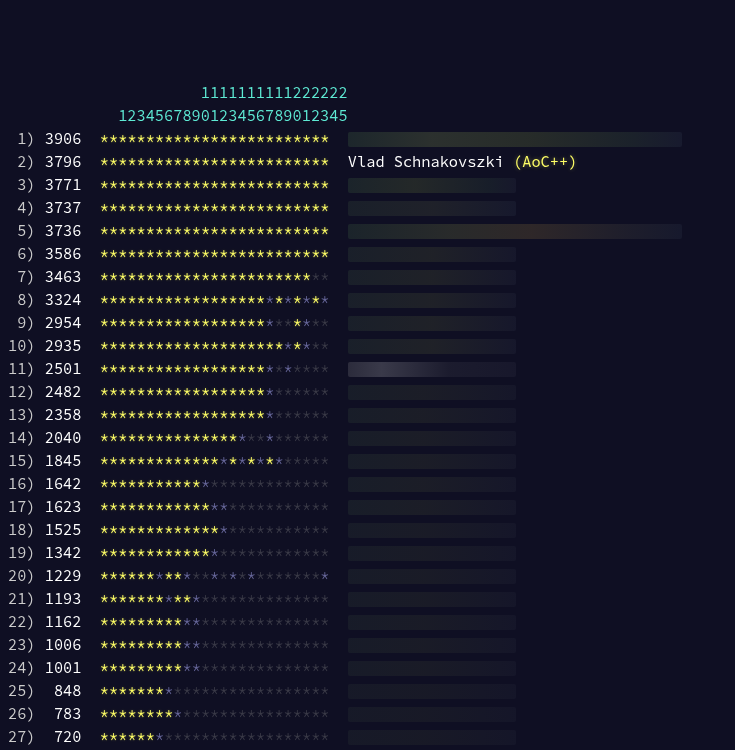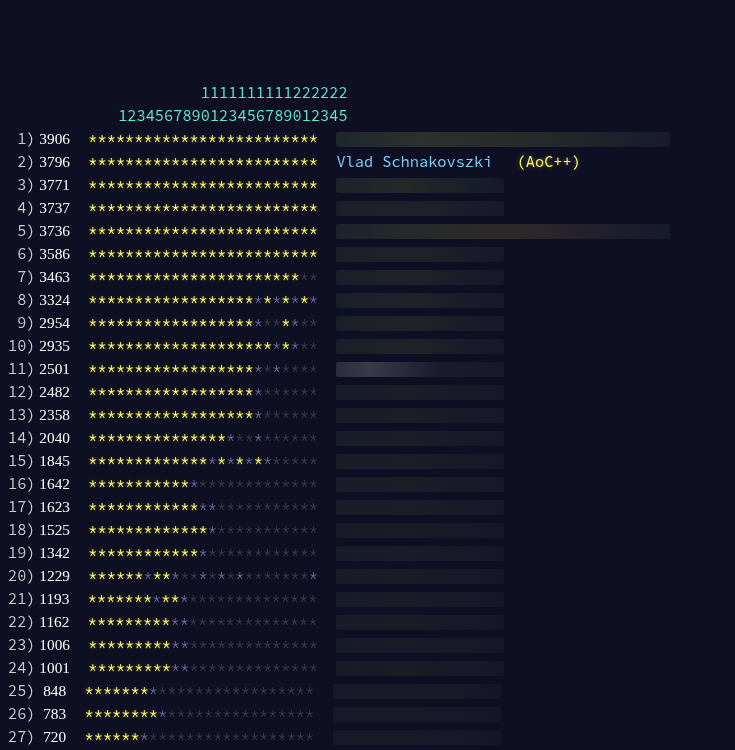--- a/index.html
+++ b/index.html
@@ -17,47 +17,45 @@
     box-sizing: border-box;
   }
   .header-row {
     color: #5eead4;
   }
   .rank {
     color: #cccccc;
   }
   .score {
     color: #ffffff;
-    font-family: Liberation Serif, serif;
   }
   .star-gold {
     color: #ffff66;
     text-shadow: 0 0 3px rgba(255,255,102,0.3);
   }
   .star-blue {
     color: #666699;
   }
   .star-dim {
     color: #3a3a47;
   }
   .name-anon {
     display: inline-block;
     height: 15px;
     vertical-align: middle;
     margin-top: -2px;
     border-radius: 2px;
     opacity: 0.55;
   }
   .name-user {
-    color: #7dd3fc;
+    color: #ffffff;
   }
   .supporter {
     color: #ffff66;
     text-shadow: 0 0 4px rgba(255,255,102,0.4);
-    margin-left: 15px;
   }
 </style>
 </head>
 <body>
 
 
 <div id="board"><div class="header-row">                     1111111111222222</div><div class="header-row">            1234567890123456789012345</div><div><span class="rank"> 1)</span><span class="score"> 3906</span>  <span class="star-gold">*</span><span class="star-gold">*</span><span class="star-gold">*</span><span class="star-gold">*</span><span class="star-gold">*</span><span class="star-gold">*</span><span class="star-gold">*</span><span class="star-gold">*</span><span class="star-gold">*</span><span class="star-gold">*</span><span class="star-gold">*</span><span class="star-gold">*</span><span class="star-gold">*</span><span class="star-gold">*</span><span class="star-gold">*</span><span class="star-gold">*</span><span class="star-gold">*</span><span class="star-gold">*</span><span class="star-gold">*</span><span class="star-gold">*</span><span class="star-gold">*</span><span class="star-gold">*</span><span class="star-gold">*</span><span class="star-gold">*</span><span class="star-gold">*</span>  <span class="name-anon" style="width:334px;background:linear-gradient(90deg,rgba(70,110,70,0.45) 0%,rgba(130,150,80,0.45) 25%,rgba(110,130,60,0.45) 55%,rgba(70,100,70,0.4) 85%,rgba(50,60,80,0.45) 100%);"></span></div><div><span class="rank"> 2)</span><span class="score"> 3796</span>  <span class="star-gold">*</span><span class="star-gold">*</span><span class="star-gold">*</span><span class="star-gold">*</span><span class="star-gold">*</span><span class="star-gold">*</span><span class="star-gold">*</span><span class="star-gold">*</span><span class="star-gold">*</span><span class="star-gold">*</span><span class="star-gold">*</span><span class="star-gold">*</span><span class="star-gold">*</span><span class="star-gold">*</span><span class="star-gold">*</span><span class="star-gold">*</span><span class="star-gold">*</span><span class="star-gold">*</span><span class="star-gold">*</span><span class="star-gold">*</span><span class="star-gold">*</span><span class="star-gold">*</span><span class="star-gold">*</span><span class="star-gold">*</span><span class="star-gold">*</span>  <span class="name-user">Vlad Schnakovszki</span> <span class="supporter">(AoC++)</span></div><div><span class="rank"> 3)</span><span class="score"> 3771</span>  <span class="star-gold">*</span><span class="star-gold">*</span><span class="star-gold">*</span><span class="star-gold">*</span><span class="star-gold">*</span><span class="star-gold">*</span><span class="star-gold">*</span><span class="star-gold">*</span><span class="star-gold">*</span><span class="star-gold">*</span><span class="star-gold">*</span><span class="star-gold">*</span><span class="star-gold">*</span><span class="star-gold">*</span><span class="star-gold">*</span><span class="star-gold">*</span><span class="star-gold">*</span><span class="star-gold">*</span><span class="star-gold">*</span><span class="star-gold">*</span><span class="star-gold">*</span><span class="star-gold">*</span><span class="star-gold">*</span><span class="star-gold">*</span><span class="star-gold">*</span>  <span class="name-anon" style="width:168px;background:linear-gradient(90deg,rgba(70,110,70,0.4) 0%,rgba(110,130,60,0.4) 40%,rgba(60,90,70,0.35) 85%,rgba(50,55,75,0.4) 100%);"></span></div><div><span class="rank"> 4)</span><span class="score"> 3737</span>  <span class="star-gold">*</span><span class="star-gold">*</span><span class="star-gold">*</span><span class="star-gold">*</span><span class="star-gold">*</span><span class="star-gold">*</span><span class="star-gold">*</span><span class="star-gold">*</span><span class="star-gold">*</span><span class="star-gold">*</span><span class="star-gold">*</span><span class="star-gold">*</span><span class="star-gold">*</span><span class="star-gold">*</span><span class="star-gold">*</span><span class="star-gold">*</span><span class="star-gold">*</span><span class="star-gold">*</span><span class="star-gold">*</span><span class="star-gold">*</span><span class="star-gold">*</span><span class="star-gold">*</span><span class="star-gold">*</span><span class="star-gold">*</span><span class="star-gold">*</span>  <span class="name-anon" style="width:168px;background:linear-gradient(90deg,rgba(70,100,70,0.35) 0%,rgba(100,110,70,0.35) 50%,rgba(50,60,80,0.4) 100%);"></span></div><div><span class="rank"> 5)</span><span class="score"> 3736</span>  <span class="star-gold">*</span><span class="star-gold">*</span><span class="star-gold">*</span><span class="star-gold">*</span><span class="star-gold">*</span><span class="star-gold">*</span><span class="star-gold">*</span><span class="star-gold">*</span><span class="star-gold">*</span><span class="star-gold">*</span><span class="star-gold">*</span><span class="star-gold">*</span><span class="star-gold">*</span><span class="star-gold">*</span><span class="star-gold">*</span><span class="star-gold">*</span><span class="star-gold">*</span><span class="star-gold">*</span><span class="star-gold">*</span><span class="star-gold">*</span><span class="star-gold">*</span><span class="star-gold">*</span><span class="star-gold">*</span><span class="star-gold">*</span><span class="star-gold">*</span>  <span class="name-anon" style="width:334px;background:linear-gradient(90deg,rgba(70,110,70,0.4) 0%,rgba(130,140,70,0.4) 30%,rgba(150,120,60,0.42) 55%,rgba(90,90,80,0.35) 85%,rgba(50,60,80,0.4) 100%);"></span></div><div><span class="rank"> 6)</span><span class="score"> 3586</span>  <span class="star-gold">*</span><span class="star-gold">*</span><span class="star-gold">*</span><span class="star-gold">*</span><span class="star-gold">*</span><span class="star-gold">*</span><span class="star-gold">*</span><span class="star-gold">*</span><span class="star-gold">*</span><span class="star-gold">*</span><span class="star-gold">*</span><span class="star-gold">*</span><span class="star-gold">*</span><span class="star-gold">*</span><span class="star-gold">*</span><span class="star-gold">*</span><span class="star-gold">*</span><span class="star-gold">*</span><span class="star-gold">*</span><span class="star-gold">*</span><span class="star-gold">*</span><span class="star-gold">*</span><span class="star-gold">*</span><span class="star-gold">*</span><span class="star-gold">*</span>  <span class="name-anon" style="width:168px;background:linear-gradient(90deg,rgba(70,100,70,0.35) 0%,rgba(100,110,60,0.35) 50%,rgba(50,55,75,0.38) 100%);"></span></div><div><span class="rank"> 7)</span><span class="score"> 3463</span>  <span class="star-gold">*</span><span class="star-gold">*</span><span class="star-gold">*</span><span class="star-gold">*</span><span class="star-gold">*</span><span class="star-gold">*</span><span class="star-gold">*</span><span class="star-gold">*</span><span class="star-gold">*</span><span class="star-gold">*</span><span class="star-gold">*</span><span class="star-gold">*</span><span class="star-gold">*</span><span class="star-gold">*</span><span class="star-gold">*</span><span class="star-gold">*</span><span class="star-gold">*</span><span class="star-gold">*</span><span class="star-gold">*</span><span class="star-gold">*</span><span class="star-gold">*</span><span class="star-gold">*</span><span class="star-gold">*</span><span class="star-dim">*</span><span class="star-dim">*</span>  <span class="name-anon" style="width:168px;background:linear-gradient(90deg,rgba(70,100,70,0.35) 0%,rgba(100,110,60,0.35) 50%,rgba(50,55,75,0.38) 100%);"></span></div><div><span class="rank"> 8)</span><span class="score"> 3324</span>  <span class="star-gold">*</span><span class="star-gold">*</span><span class="star-gold">*</span><span class="star-gold">*</span><span class="star-gold">*</span><span class="star-gold">*</span><span class="star-gold">*</span><span class="star-gold">*</span><span class="star-gold">*</span><span class="star-gold">*</span><span class="star-gold">*</span><span class="star-gold">*</span><span class="star-gold">*</span><span class="star-gold">*</span><span class="star-gold">*</span><span class="star-gold">*</span><span class="star-gold">*</span><span class="star-gold">*</span><span class="star-blue">*</span><span class="star-gold">*</span><span class="star-blue">*</span><span class="star-gold">*</span><span class="star-blue">*</span><span class="star-gold">*</span><span class="star-blue">*</span>  <span class="name-anon" style="width:168px;background:linear-gradient(90deg,rgba(70,100,70,0.35) 0%,rgba(100,110,60,0.35) 50%,rgba(50,55,75,0.38) 100%);"></span></div><div><span class="rank"> 9)</span><span class="score"> 2954</span>  <span class="star-gold">*</span><span class="star-gold">*</span><span class="star-gold">*</span><span class="star-gold">*</span><span class="star-gold">*</span><span class="star-gold">*</span><span class="star-gold">*</span><span class="star-gold">*</span><span class="star-gold">*</span><span class="star-gold">*</span><span class="star-gold">*</span><span class="star-gold">*</span><span class="star-gold">*</span><span class="star-gold">*</span><span class="star-gold">*</span><span class="star-gold">*</span><span class="star-gold">*</span><span class="star-gold">*</span><span class="star-blue">*</span><span class="star-dim">*</span><span class="star-dim">*</span><span class="star-gold">*</span><span class="star-blue">*</span><span class="star-dim">*</span><span class="star-dim">*</span>  <span class="name-anon" style="width:168px;background:linear-gradient(90deg,rgba(70,100,70,0.35) 0%,rgba(100,110,60,0.35) 50%,rgba(50,55,75,0.38) 100%);"></span></div><div><span class="rank">10)</span><span class="score"> 2935</span>  <span class="star-gold">*</span><span class="star-gold">*</span><span class="star-gold">*</span><span class="star-gold">*</span><span class="star-gold">*</span><span class="star-gold">*</span><span class="star-gold">*</span><span class="star-gold">*</span><span class="star-gold">*</span><span class="star-gold">*</span><span class="star-gold">*</span><span class="star-gold">*</span><span class="star-gold">*</span><span class="star-gold">*</span><span class="star-gold">*</span><span class="star-gold">*</span><span class="star-gold">*</span><span class="star-gold">*</span><span class="star-gold">*</span><span class="star-gold">*</span><span class="star-blue">*</span><span class="star-gold">*</span><span class="star-blue">*</span><span class="star-dim">*</span><span class="star-dim">*</span>  <span class="name-anon" style="width:168px;background:linear-gradient(90deg,rgba(70,100,70,0.35) 0%,rgba(100,110,60,0.35) 50%,rgba(50,55,75,0.38) 100%);"></span></div><div><span class="rank">11)</span><span class="score"> 2501</span>  <span class="star-gold">*</span><span class="star-gold">*</span><span class="star-gold">*</span><span class="star-gold">*</span><span class="star-gold">*</span><span class="star-gold">*</span><span class="star-gold">*</span><span class="star-gold">*</span><span class="star-gold">*</span><span class="star-gold">*</span><span class="star-gold">*</span><span class="star-gold">*</span><span class="star-gold">*</span><span class="star-gold">*</span><span class="star-gold">*</span><span class="star-gold">*</span><span class="star-gold">*</span><span class="star-gold">*</span><span class="star-blue">*</span><span class="star-dim">*</span><span class="star-blue">*</span><span class="star-dim">*</span><span class="star-dim">*</span><span class="star-dim">*</span><span class="star-dim">*</span>  <span class="name-anon" style="width:168px;background:linear-gradient(90deg,rgba(130,130,135,0.45) 0%,rgba(170,170,175,0.5) 20%,rgba(90,90,100,0.3) 60%,rgba(60,60,80,0.35) 100%);"></span></div><div><span class="rank">12)</span><span class="score"> 2482</span>  <span class="star-gold">*</span><span class="star-gold">*</span><span class="star-gold">*</span><span class="star-gold">*</span><span class="star-gold">*</span><span class="star-gold">*</span><span class="star-gold">*</span><span class="star-gold">*</span><span class="star-gold">*</span><span class="star-gold">*</span><span class="star-gold">*</span><span class="star-gold">*</span><span class="star-gold">*</span><span class="star-gold">*</span><span class="star-gold">*</span><span class="star-gold">*</span><span class="star-gold">*</span><span class="star-gold">*</span><span class="star-blue">*</span><span class="star-dim">*</span><span class="star-dim">*</span><span class="star-dim">*</span><span class="star-dim">*</span><span class="star-dim">*</span><span class="star-dim">*</span>  <span class="name-anon" style="width:168px;background:linear-gradient(90deg,rgba(70,100,70,0.3) 0%,rgba(90,100,60,0.3) 45%,rgba(50,55,70,0.35) 100%);"></span></div><div><span class="rank">13)</span><span class="score"> 2358</span>  <span class="star-gold">*</span><span class="star-gold">*</span><span class="star-gold">*</span><span class="star-gold">*</span><span class="star-gold">*</span><span class="star-gold">*</span><span class="star-gold">*</span><span class="star-gold">*</span><span class="star-gold">*</span><span class="star-gold">*</span><span class="star-gold">*</span><span class="star-gold">*</span><span class="star-gold">*</span><span class="star-gold">*</span><span class="star-gold">*</span><span class="star-gold">*</span><span class="star-gold">*</span><span class="star-gold">*</span><span class="star-blue">*</span><span class="star-dim">*</span><span class="star-dim">*</span><span class="star-dim">*</span><span class="star-dim">*</span><span class="star-dim">*</span><span class="star-dim">*</span>  <span class="name-anon" style="width:168px;background:linear-gradient(90deg,rgba(70,100,70,0.3) 0%,rgba(90,100,60,0.3) 45%,rgba(50,55,70,0.35) 100%);"></span></div><div><span class="rank">14)</span><span class="score"> 2040</span>  <span class="star-gold">*</span><span class="star-gold">*</span><span class="star-gold">*</span><span class="star-gold">*</span><span class="star-gold">*</span><span class="star-gold">*</span><span class="star-gold">*</span><span class="star-gold">*</span><span class="star-gold">*</span><span class="star-gold">*</span><span class="star-gold">*</span><span class="star-gold">*</span><span class="star-gold">*</span><span class="star-gold">*</span><span class="star-gold">*</span><span class="star-blue">*</span><span class="star-dim">*</span><span class="star-dim">*</span><span class="star-blue">*</span><span class="star-dim">*</span><span class="star-dim">*</span><span class="star-dim">*</span><span class="star-dim">*</span><span class="star-dim">*</span><span class="star-dim">*</span>  <span class="name-anon" style="width:168px;background:linear-gradient(90deg,rgba(70,100,70,0.3) 0%,rgba(90,100,60,0.3) 45%,rgba(50,55,70,0.35) 100%);"></span></div><div><span class="rank">15)</span><span class="score"> 1845</span>  <span class="star-gold">*</span><span class="star-gold">*</span><span class="star-gold">*</span><span class="star-gold">*</span><span class="star-gold">*</span><span class="star-gold">*</span><span class="star-gold">*</span><span class="star-gold">*</span><span class="star-gold">*</span><span class="star-gold">*</span><span class="star-gold">*</span><span class="star-gold">*</span><span class="star-gold">*</span><span class="star-blue">*</span><span class="star-gold">*</span><span class="star-blue">*</span><span class="star-gold">*</span><span class="star-blue">*</span><span class="star-gold">*</span><span class="star-blue">*</span><span class="star-dim">*</span><span class="star-dim">*</span><span class="star-dim">*</span><span class="star-dim">*</span><span class="star-dim">*</span>  <span class="name-anon" style="width:168px;background:linear-gradient(90deg,rgba(70,100,70,0.3) 0%,rgba(90,100,60,0.3) 45%,rgba(50,55,70,0.35) 100%);"></span></div><div><span class="rank">16)</span><span class="score"> 1642</span>  <span class="star-gold">*</span><span class="star-gold">*</span><span class="star-gold">*</span><span class="star-gold">*</span><span class="star-gold">*</span><span class="star-gold">*</span><span class="star-gold">*</span><span class="star-gold">*</span><span class="star-gold">*</span><span class="star-gold">*</span><span class="star-gold">*</span><span class="star-blue">*</span><span class="star-dim">*</span><span class="star-dim">*</span><span class="star-dim">*</span><span class="star-dim">*</span><span class="star-dim">*</span><span class="star-dim">*</span><span class="star-dim">*</span><span class="star-dim">*</span><span class="star-dim">*</span><span class="star-dim">*</span><span class="star-dim">*</span><span class="star-dim">*</span><span class="star-dim">*</span>  <span class="name-anon" style="width:168px;background:linear-gradient(90deg,rgba(70,100,70,0.3) 0%,rgba(90,100,60,0.3) 45%,rgba(50,55,70,0.35) 100%);"></span></div><div><span class="rank">17)</span><span class="score"> 1623</span>  <span class="star-gold">*</span><span class="star-gold">*</span><span class="star-gold">*</span><span class="star-gold">*</span><span class="star-gold">*</span><span class="star-gold">*</span><span class="star-gold">*</span><span class="star-gold">*</span><span class="star-gold">*</span><span class="star-gold">*</span><span class="star-gold">*</span><span class="star-gold">*</span><span class="star-blue">*</span><span class="star-blue">*</span><span class="star-dim">*</span><span class="star-dim">*</span><span class="star-dim">*</span><span class="star-dim">*</span><span class="star-dim">*</span><span class="star-dim">*</span><span class="star-dim">*</span><span class="star-dim">*</span><span class="star-dim">*</span><span class="star-dim">*</span><span class="star-dim">*</span>  <span class="name-anon" style="width:168px;background:linear-gradient(90deg,rgba(70,100,70,0.3) 0%,rgba(90,100,60,0.3) 45%,rgba(50,55,70,0.35) 100%);"></span></div><div><span class="rank">18)</span><span class="score"> 1525</span>  <span class="star-gold">*</span><span class="star-gold">*</span><span class="star-gold">*</span><span class="star-gold">*</span><span class="star-gold">*</span><span class="star-gold">*</span><span class="star-gold">*</span><span class="star-gold">*</span><span class="star-gold">*</span><span class="star-gold">*</span><span class="star-gold">*</span><span class="star-gold">*</span><span class="star-gold">*</span><span class="star-blue">*</span><span class="star-dim">*</span><span class="star-dim">*</span><span class="star-dim">*</span><span class="star-dim">*</span><span class="star-dim">*</span><span class="star-dim">*</span><span class="star-dim">*</span><span class="star-dim">*</span><span class="star-dim">*</span><span class="star-dim">*</span><span class="star-dim">*</span>  <span class="name-anon" style="width:168px;background:linear-gradient(90deg,rgba(70,95,70,0.28) 0%,rgba(85,95,60,0.28) 45%,rgba(50,55,70,0.32) 100%);"></span></div><div><span class="rank">19)</span><span class="score"> 1342</span>  <span class="star-gold">*</span><span class="star-gold">*</span><span class="star-gold">*</span><span class="star-gold">*</span><span class="star-gold">*</span><span class="star-gold">*</span><span class="star-gold">*</span><span class="star-gold">*</span><span class="star-gold">*</span><span class="star-gold">*</span><span class="star-gold">*</span><span class="star-gold">*</span><span class="star-blue">*</span><span class="star-dim">*</span><span class="star-dim">*</span><span class="star-dim">*</span><span class="star-dim">*</span><span class="star-dim">*</span><span class="star-dim">*</span><span class="star-dim">*</span><span class="star-dim">*</span><span class="star-dim">*</span><span class="star-dim">*</span><span class="star-dim">*</span><span class="star-dim">*</span>  <span class="name-anon" style="width:168px;background:linear-gradient(90deg,rgba(70,95,70,0.28) 0%,rgba(85,95,60,0.28) 45%,rgba(50,55,70,0.32) 100%);"></span></div><div><span class="rank">20)</span><span class="score"> 1229</span>  <span class="star-gold">*</span><span class="star-gold">*</span><span class="star-gold">*</span><span class="star-gold">*</span><span class="star-gold">*</span><span class="star-gold">*</span><span class="star-blue">*</span><span class="star-gold">*</span><span class="star-gold">*</span><span class="star-blue">*</span><span class="star-dim">*</span><span class="star-dim">*</span><span class="star-blue">*</span><span class="star-dim">*</span><span class="star-blue">*</span><span class="star-dim">*</span><span class="star-blue">*</span><span class="star-dim">*</span><span class="star-dim">*</span><span class="star-dim">*</span><span class="star-dim">*</span><span class="star-dim">*</span><span class="star-dim">*</span><span class="star-dim">*</span><span class="star-blue">*</span>  <span class="name-anon" style="width:168px;background:linear-gradient(90deg,rgba(70,95,70,0.28) 0%,rgba(85,95,60,0.28) 45%,rgba(50,55,70,0.32) 100%);"></span></div><div><span class="rank">21)</span><span class="score"> 1193</span>  <span class="star-gold">*</span><span class="star-gold">*</span><span class="star-gold">*</span><span class="star-gold">*</span><span class="star-gold">*</span><span class="star-gold">*</span><span class="star-gold">*</span><span class="star-blue">*</span><span class="star-gold">*</span><span class="star-gold">*</span><span class="star-blue">*</span><span class="star-dim">*</span><span class="star-dim">*</span><span class="star-dim">*</span><span class="star-dim">*</span><span class="star-dim">*</span><span class="star-dim">*</span><span class="star-dim">*</span><span class="star-dim">*</span><span class="star-dim">*</span><span class="star-dim">*</span><span class="star-dim">*</span><span class="star-dim">*</span><span class="star-dim">*</span><span class="star-dim">*</span>  <span class="name-anon" style="width:168px;background:linear-gradient(90deg,rgba(70,95,70,0.28) 0%,rgba(85,95,60,0.28) 45%,rgba(50,55,70,0.32) 100%);"></span></div><div><span class="rank">22)</span><span class="score"> 1162</span>  <span class="star-gold">*</span><span class="star-gold">*</span><span class="star-gold">*</span><span class="star-gold">*</span><span class="star-gold">*</span><span class="star-gold">*</span><span class="star-gold">*</span><span class="star-gold">*</span><span class="star-gold">*</span><span class="star-blue">*</span><span class="star-blue">*</span><span class="star-dim">*</span><span class="star-dim">*</span><span class="star-dim">*</span><span class="star-dim">*</span><span class="star-dim">*</span><span class="star-dim">*</span><span class="star-dim">*</span><span class="star-dim">*</span><span class="star-dim">*</span><span class="star-dim">*</span><span class="star-dim">*</span><span class="star-dim">*</span><span class="star-dim">*</span><span class="star-dim">*</span>  <span class="name-anon" style="width:168px;background:linear-gradient(90deg,rgba(70,95,70,0.28) 0%,rgba(85,95,60,0.28) 45%,rgba(50,55,70,0.32) 100%);"></span></div><div><span class="rank">23)</span><span class="score"> 1006</span>  <span class="star-gold">*</span><span class="star-gold">*</span><span class="star-gold">*</span><span class="star-gold">*</span><span class="star-gold">*</span><span class="star-gold">*</span><span class="star-gold">*</span><span class="star-gold">*</span><span class="star-gold">*</span><span class="star-blue">*</span><span class="star-blue">*</span><span class="star-dim">*</span><span class="star-dim">*</span><span class="star-dim">*</span><span class="star-dim">*</span><span class="star-dim">*</span><span class="star-dim">*</span><span class="star-dim">*</span><span class="star-dim">*</span><span class="star-dim">*</span><span class="star-dim">*</span><span class="star-dim">*</span><span class="star-dim">*</span><span class="star-dim">*</span><span class="star-dim">*</span>  <span class="name-anon" style="width:168px;background:linear-gradient(90deg,rgba(70,95,70,0.28) 0%,rgba(85,95,60,0.28) 45%,rgba(50,55,70,0.32) 100%);"></span></div><div><span class="rank">24)</span><span class="score"> 1001</span>  <span class="star-gold">*</span><span class="star-gold">*</span><span class="star-gold">*</span><span class="star-gold">*</span><span class="star-gold">*</span><span class="star-gold">*</span><span class="star-gold">*</span><span class="star-gold">*</span><span class="star-gold">*</span><span class="star-blue">*</span><span class="star-blue">*</span><span class="star-dim">*</span><span class="star-dim">*</span><span class="star-dim">*</span><span class="star-dim">*</span><span class="star-dim">*</span><span class="star-dim">*</span><span class="star-dim">*</span><span class="star-dim">*</span><span class="star-dim">*</span><span class="star-dim">*</span><span class="star-dim">*</span><span class="star-dim">*</span><span class="star-dim">*</span><span class="star-dim">*</span>  <span class="name-anon" style="width:168px;background:linear-gradient(90deg,rgba(70,95,70,0.28) 0%,rgba(85,95,60,0.28) 45%,rgba(50,55,70,0.32) 100%);"></span></div><div><span class="rank">25)</span><span class="score">  848</span>  <span class="star-gold">*</span><span class="star-gold">*</span><span class="star-gold">*</span><span class="star-gold">*</span><span class="star-gold">*</span><span class="star-gold">*</span><span class="star-gold">*</span><span class="star-blue">*</span><span class="star-dim">*</span><span class="star-dim">*</span><span class="star-dim">*</span><span class="star-dim">*</span><span class="star-dim">*</span><span class="star-dim">*</span><span class="star-dim">*</span><span class="star-dim">*</span><span class="star-dim">*</span><span class="star-dim">*</span><span class="star-dim">*</span><span class="star-dim">*</span><span class="star-dim">*</span><span class="star-dim">*</span><span class="star-dim">*</span><span class="star-dim">*</span><span class="star-dim">*</span>  <span class="name-anon" style="width:168px;background:linear-gradient(90deg,rgba(70,90,70,0.25) 0%,rgba(80,90,60,0.25) 45%,rgba(50,55,70,0.3) 100%);"></span></div><div><span class="rank">26)</span><span class="score">  783</span>  <span class="star-gold">*</span><span class="star-gold">*</span><span class="star-gold">*</span><span class="star-gold">*</span><span class="star-gold">*</span><span class="star-gold">*</span><span class="star-gold">*</span><span class="star-gold">*</span><span class="star-blue">*</span><span class="star-dim">*</span><span class="star-dim">*</span><span class="star-dim">*</span><span class="star-dim">*</span><span class="star-dim">*</span><span class="star-dim">*</span><span class="star-dim">*</span><span class="star-dim">*</span><span class="star-dim">*</span><span class="star-dim">*</span><span class="star-dim">*</span><span class="star-dim">*</span><span class="star-dim">*</span><span class="star-dim">*</span><span class="star-dim">*</span><span class="star-dim">*</span>  <span class="name-anon" style="width:168px;background:linear-gradient(90deg,rgba(70,90,70,0.25) 0%,rgba(80,90,60,0.25) 45%,rgba(50,55,70,0.3) 100%);"></span></div><div><span class="rank">27)</span><span class="score">  720</span>  <span class="star-gold">*</span><span class="star-gold">*</span><span class="star-gold">*</span><span class="star-gold">*</span><span class="star-gold">*</span><span class="star-gold">*</span><span class="star-blue">*</span><span class="star-dim">*</span><span class="star-dim">*</span><span class="star-dim">*</span><span class="star-dim">*</span><span class="star-dim">*</span><span class="star-dim">*</span><span class="star-dim">*</span><span class="star-dim">*</span><span class="star-dim">*</span><span class="star-dim">*</span><span class="star-dim">*</span><span class="star-dim">*</span><span class="star-dim">*</span><span class="star-dim">*</span><span class="star-dim">*</span><span class="star-dim">*</span><span class="star-dim">*</span><span class="star-dim">*</span>  <span class="name-anon" style="width:168px;background:linear-gradient(90deg,rgba(70,90,70,0.25) 0%,rgba(80,90,60,0.25) 45%,rgba(50,55,70,0.3) 100%);"></span></div><div>    </div></div>
 
 
 

